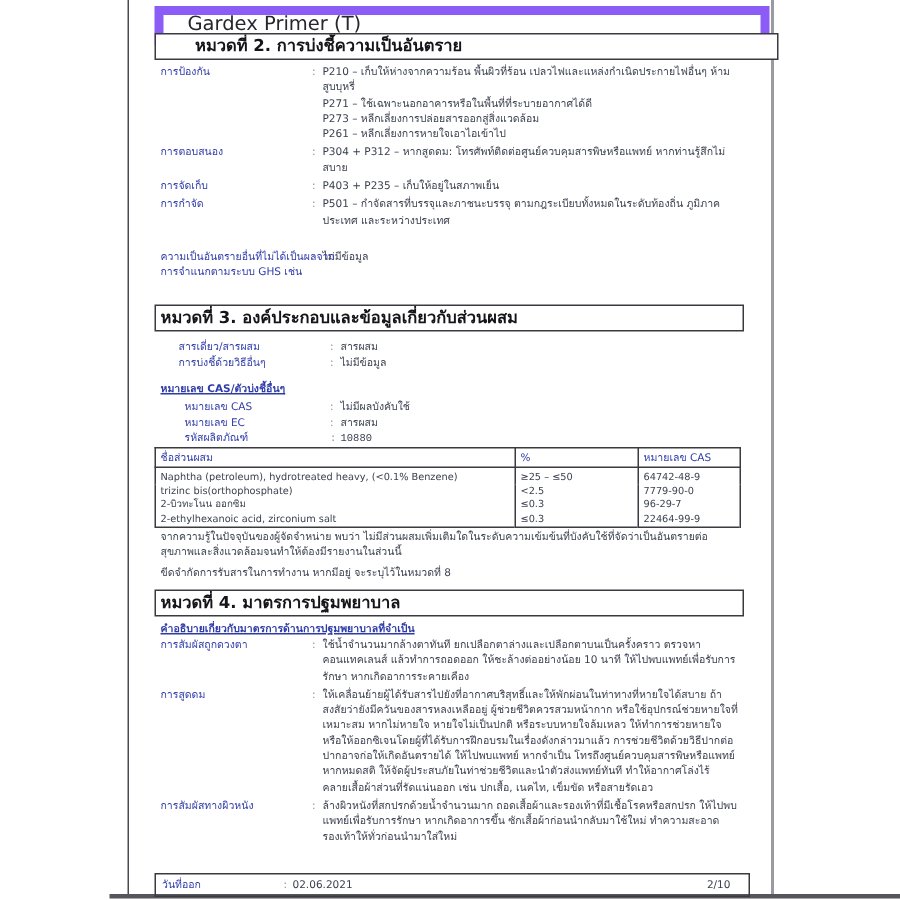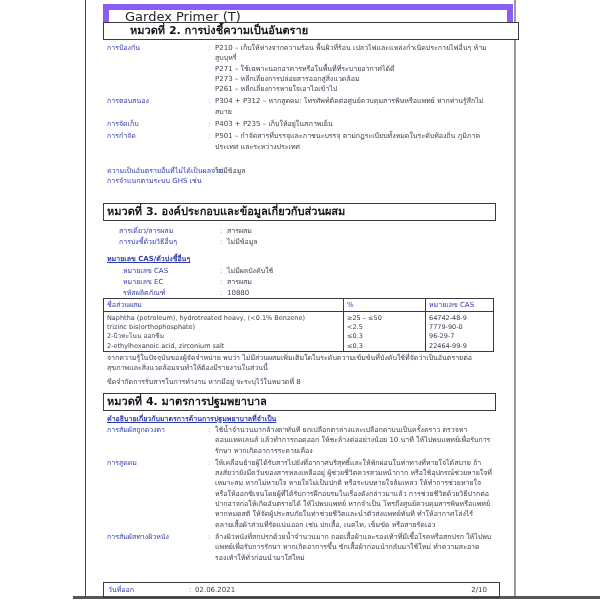--- a/index.html
+++ b/index.html
@@ -52,21 +52,21 @@
   .flowblock { position:absolute; left:0; width:393px; }
   #sec2-fields { top:43px; }
   #other-hazards { top:166px; }
   #sec4-fields { top:425px; }
 
   #kv-substance { top:226px; }
   #kv-otherid   { top:237px; }
   #cas-heading  { top:254px; }
   #kv-cas       { top:266px; }
   #kv-ec        { top:277px; }
-  #kv-prodcode  { top:288px; }
+  #kv-prodcode  { top:288px;font-family:Liberation Mono, monospace; }
 
   
   .ing-table {
     position:absolute; top:298px; left:0; width:390px;
     border-collapse:collapse; table-layout:fixed;
     font-size:6.5px;
   }
   .ing-table th, .ing-table td { overflow:hidden; }
   .ing-table { border:1px solid #3a3a40; }
   .ing-table th {

